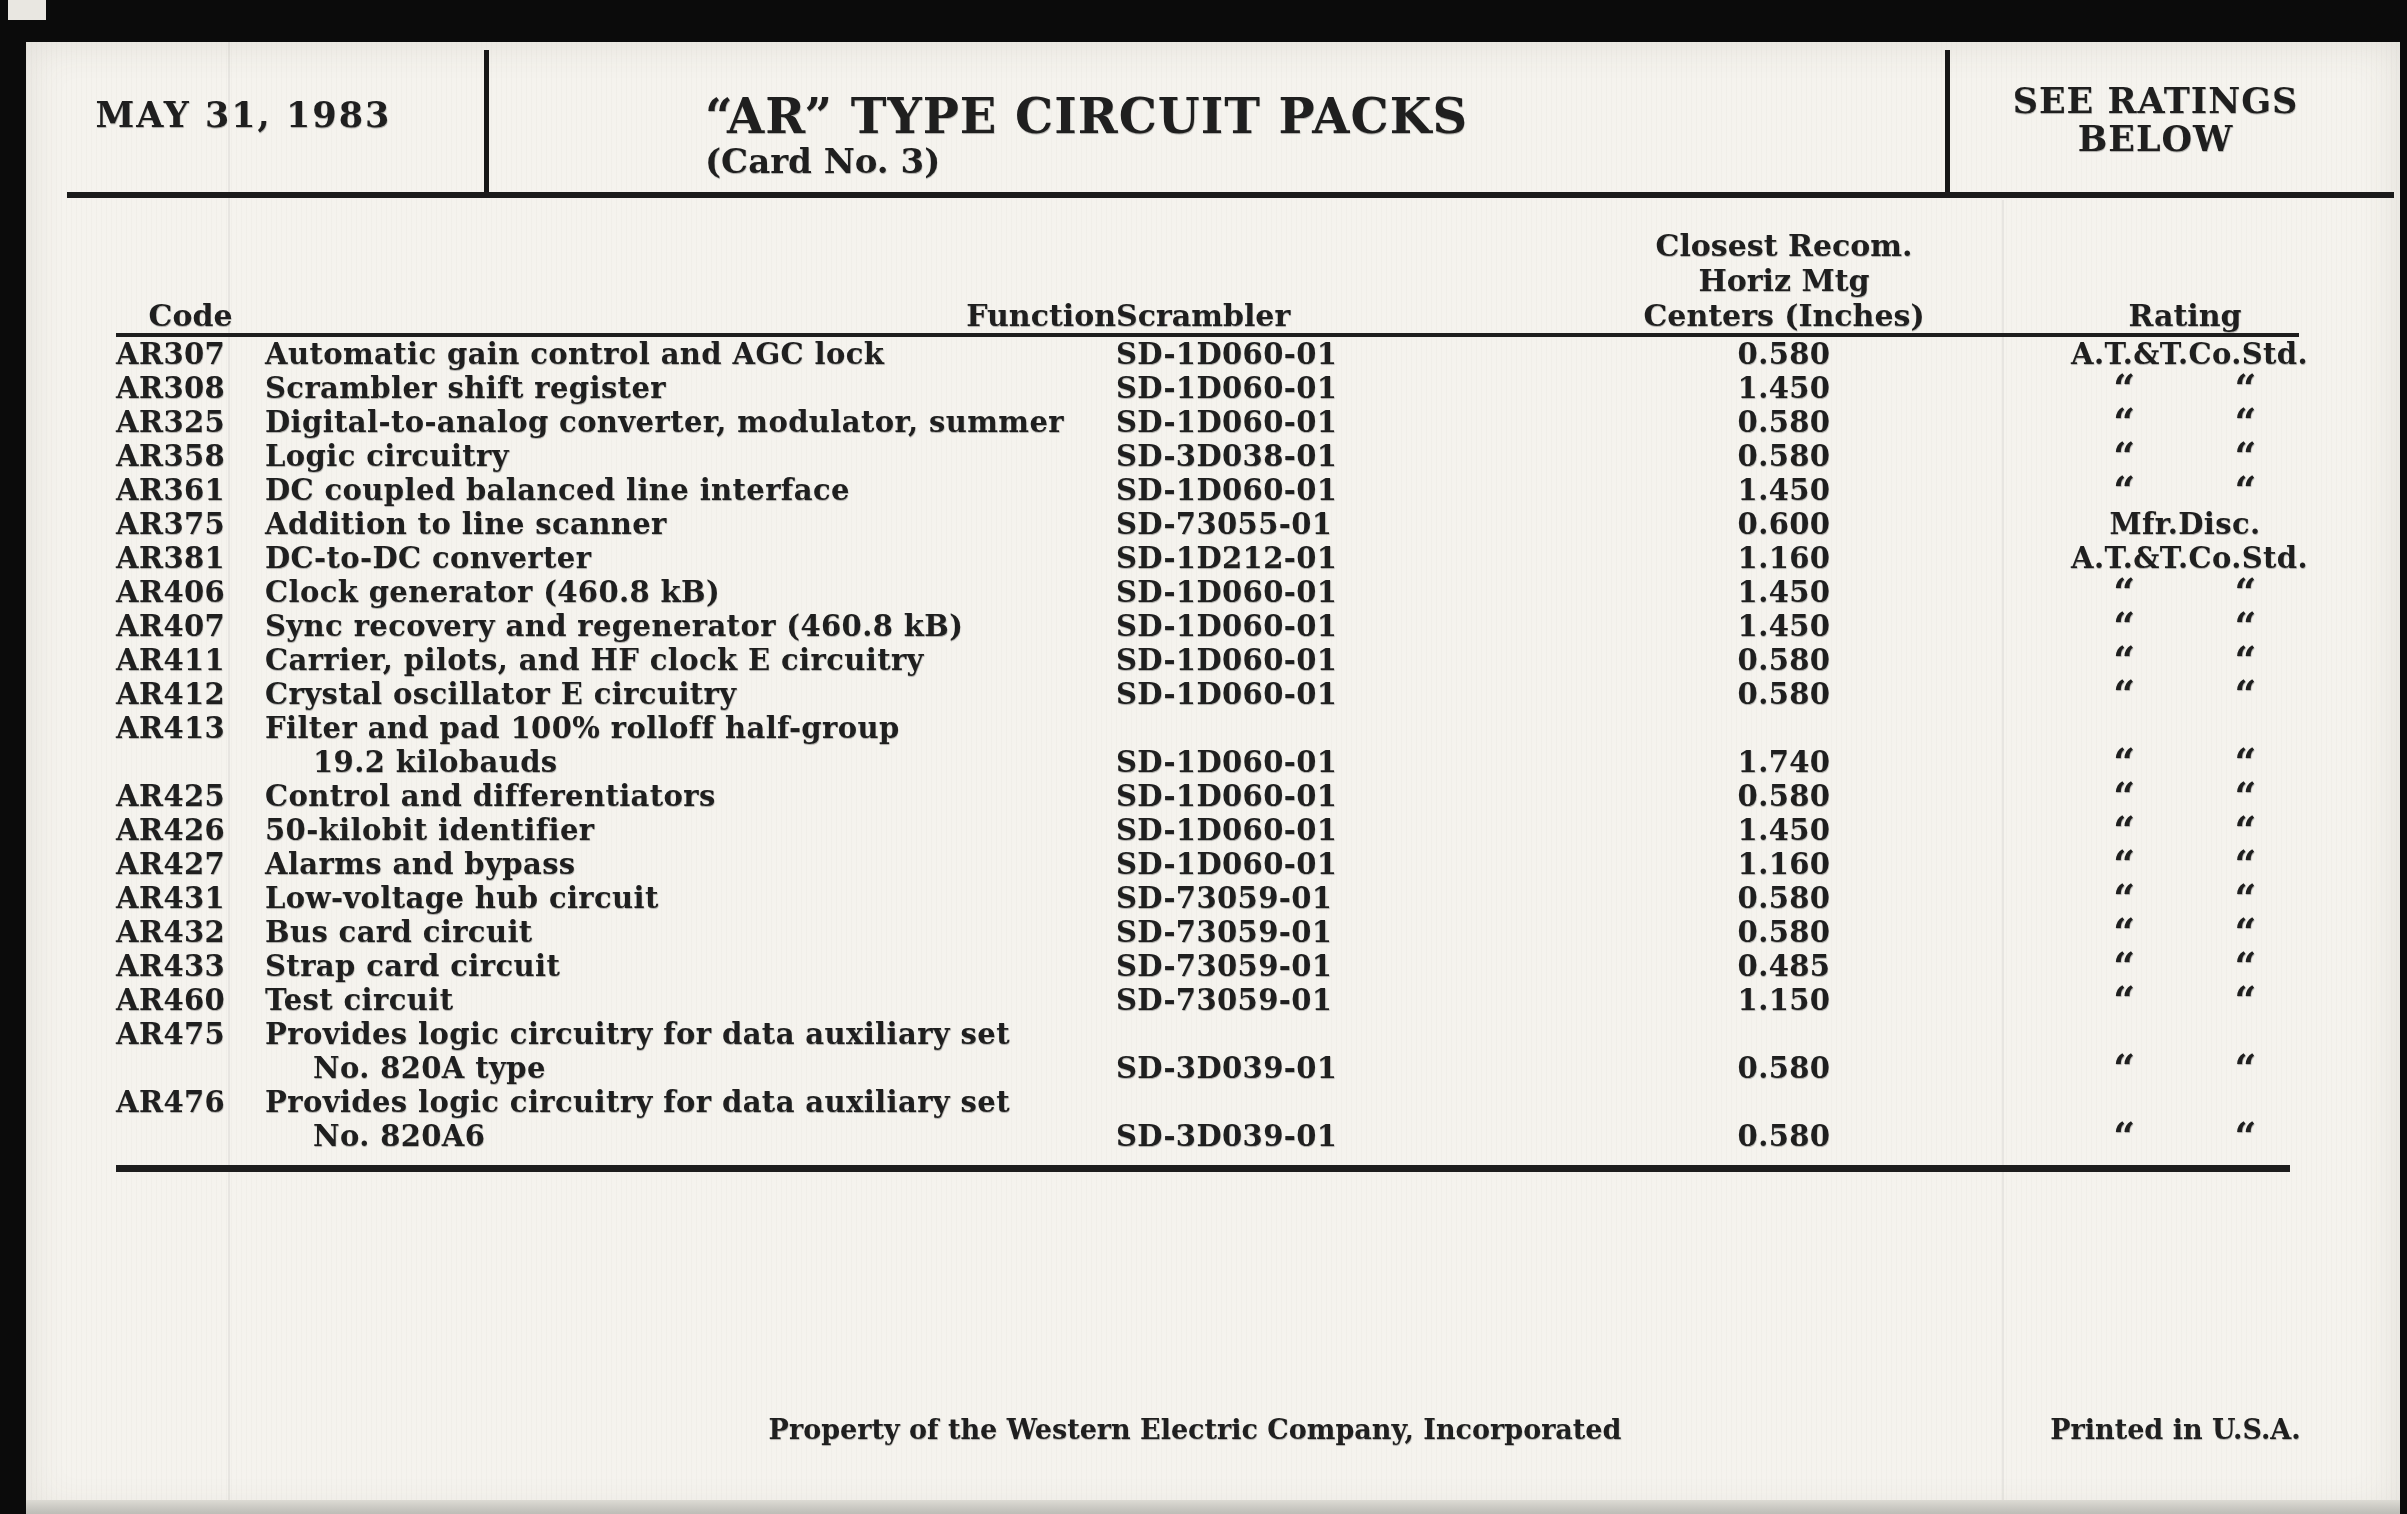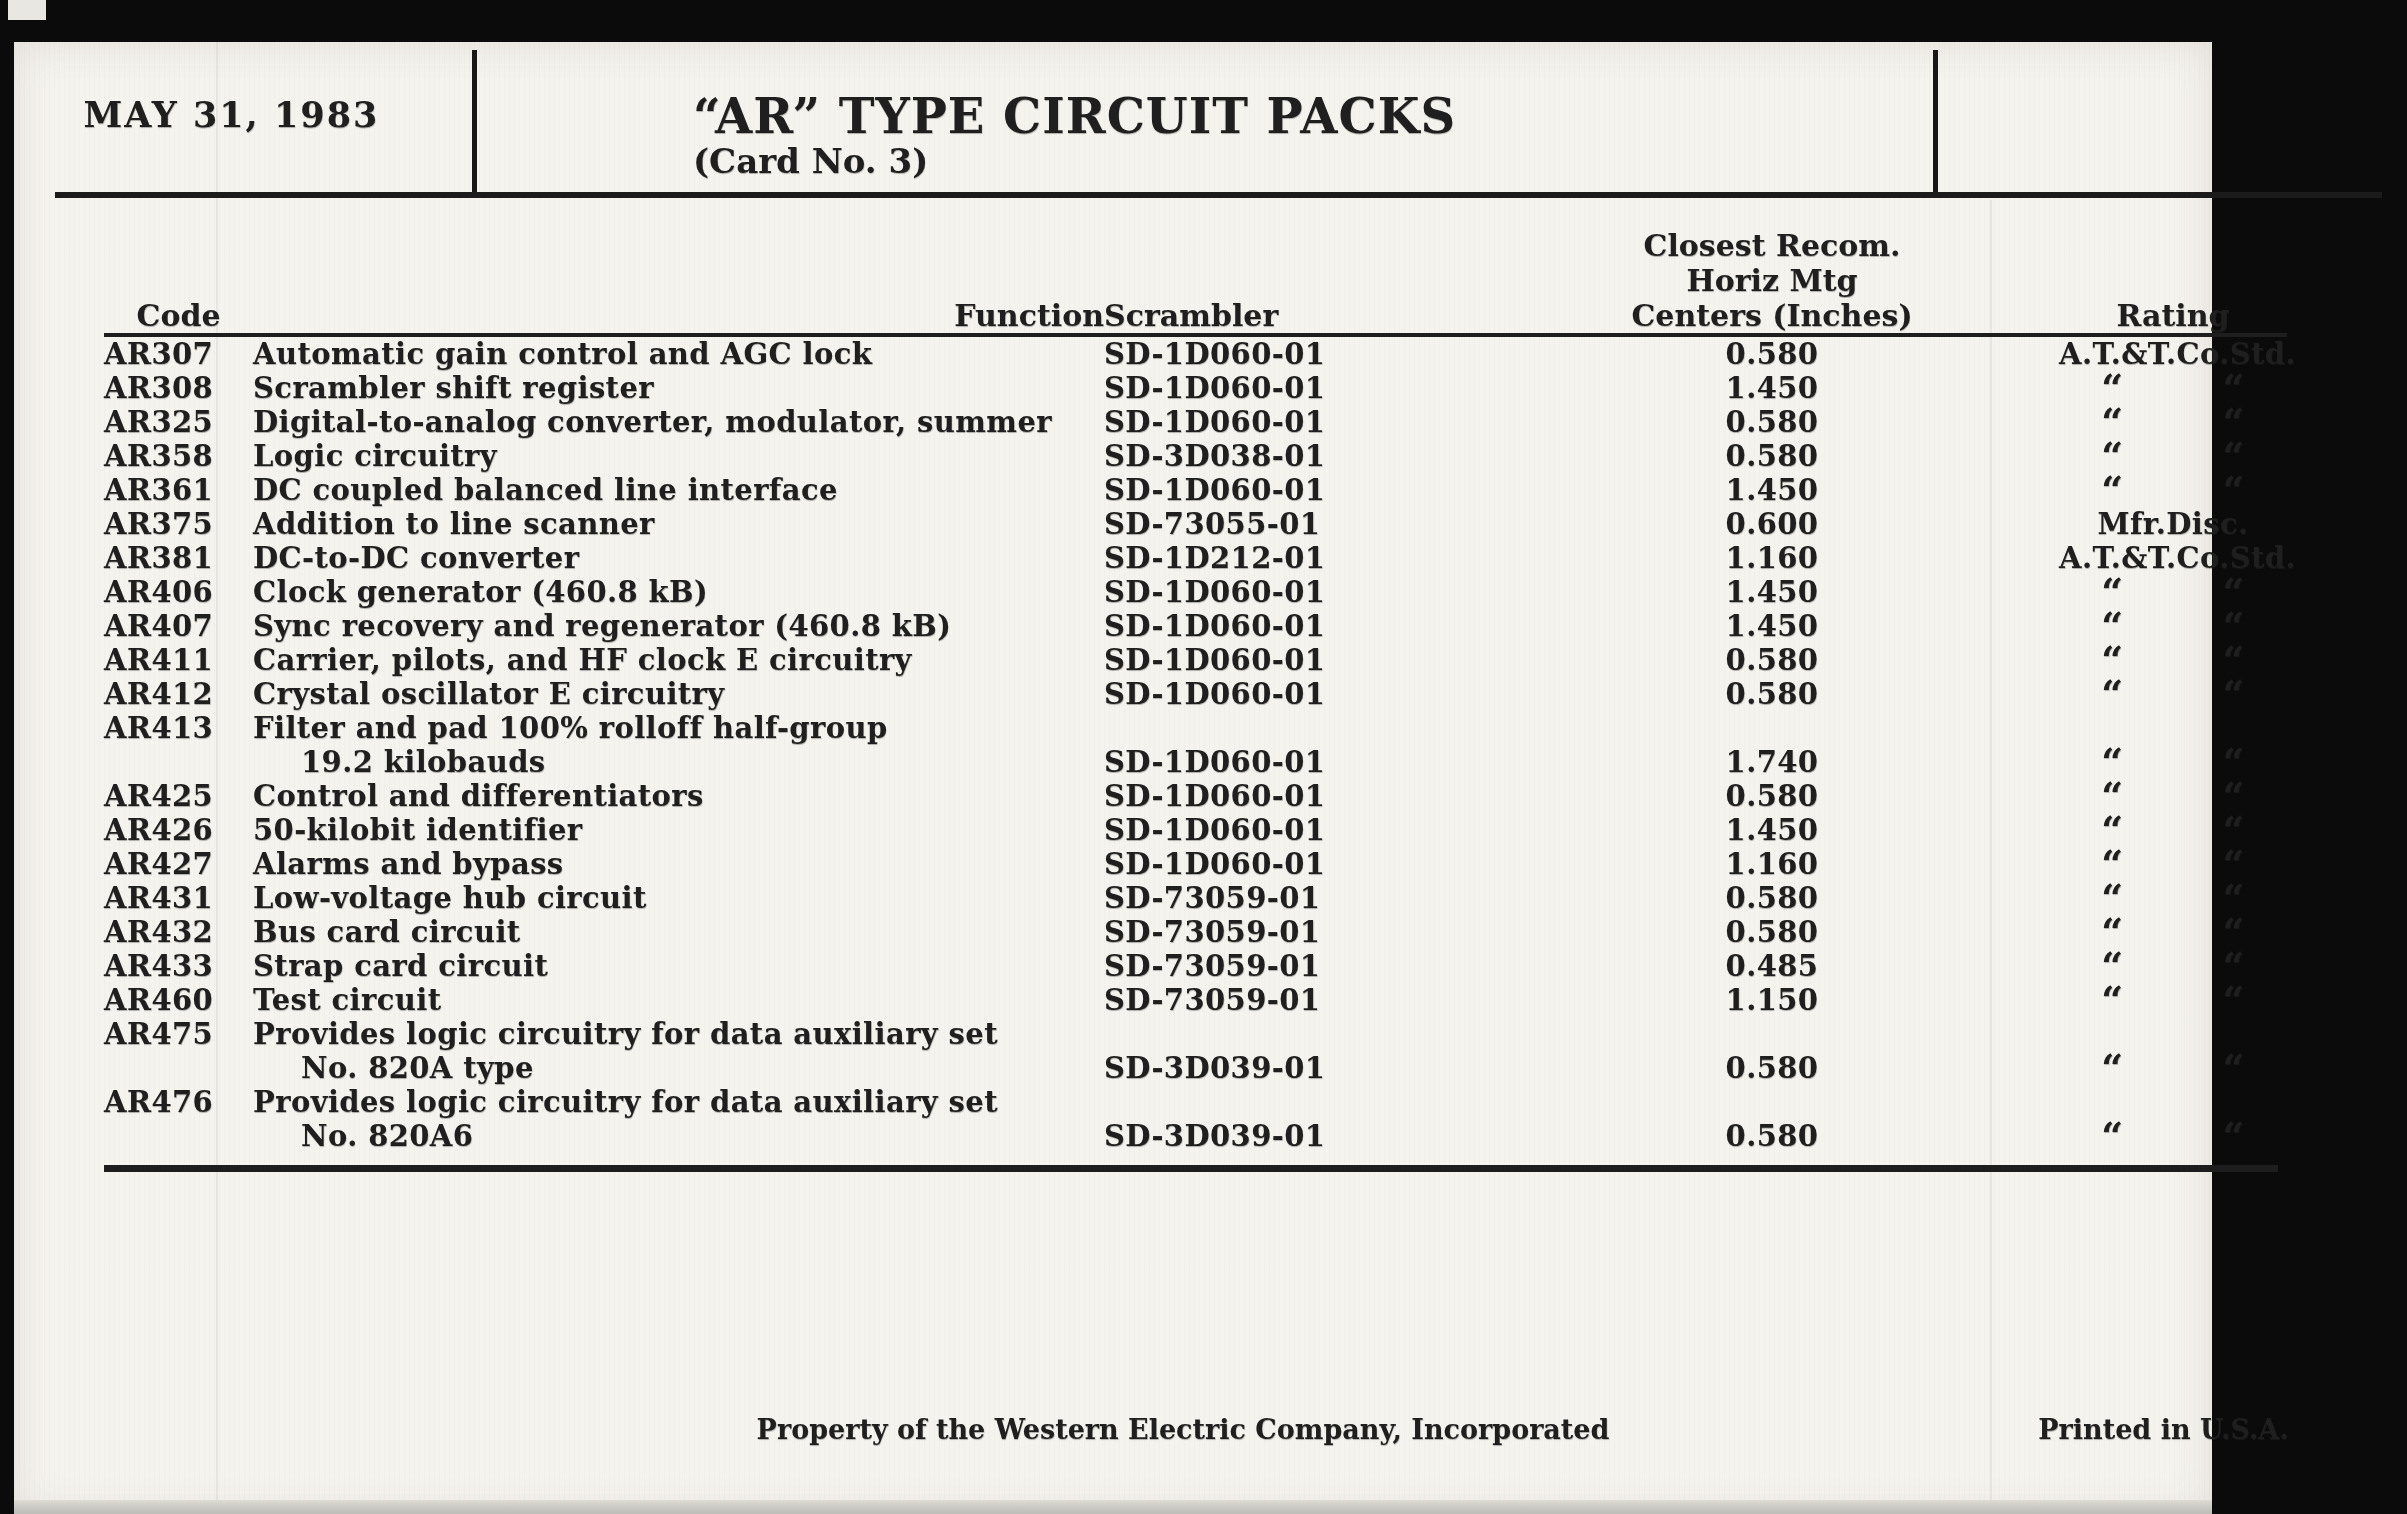--- a/index.html
+++ b/index.html
@@ -6,21 +6,21 @@
   body{
     width:2408px;height:1515px;
     background:#0b0b0b;
     position:relative;overflow:hidden;
     font-family:"DejaVu Serif", serif;
     font-weight:700;
     color:#1f1f1f;
   }
   .notch{position:absolute;left:8px;top:0;width:38px;height:20px;background:#e9e7e1;}
   .page{
-    position:absolute;left:14px;top:42px;width:2198px;height:1473px;
+    position:absolute;left:26px;top:42px;width:2374px;height:1473px;
     background:
       repeating-linear-gradient(90deg, rgba(120,115,100,0.035) 0 1px, rgba(0,0,0,0) 1px 5px),
       #f5f3ee;
     box-shadow:inset 0 0 40px rgba(80,75,60,0.12);
   }
   .page *{text-shadow:0.4px 0.6px 0.7px rgba(45,45,45,0.35);}
   .fold{position:absolute;top:0;bottom:14px;width:2px;background:rgba(60,58,50,0.07);}
   .fold-1{left:202px;}
   .fold-2{left:1976px;top:158px;}
   .bottom-band{position:absolute;left:0;right:0;bottom:0;height:15px;
@@ -72,20 +72,24 @@
   <div class="fold fold-1"></div>
   <div class="fold fold-2"></div>
 
   <div class="hdr-date">MAY 31, 1983</div>
   <div class="vrule vrule-left"></div>
   <div class="title-block">
     <div class="title">“AR” TYPE CIRCUIT PACKS</div>
     <div class="subtitle">(Card No. 3)</div>
   </div>
   <div class="vrule vrule-right"></div>
+  <div class="ratings-note">
+    <div>SEE RATINGS</div>
+    <div>BELOW</div>
+  </div>
   <div class="hrule-top"></div>
 
   <table class="packs">
     <colgroup>
       <col style="width:149px">
       <col style="width:851px">
       <col style="width:381px">
       <col style="width:574px">
       <col style="width:228px">
     </colgroup>

